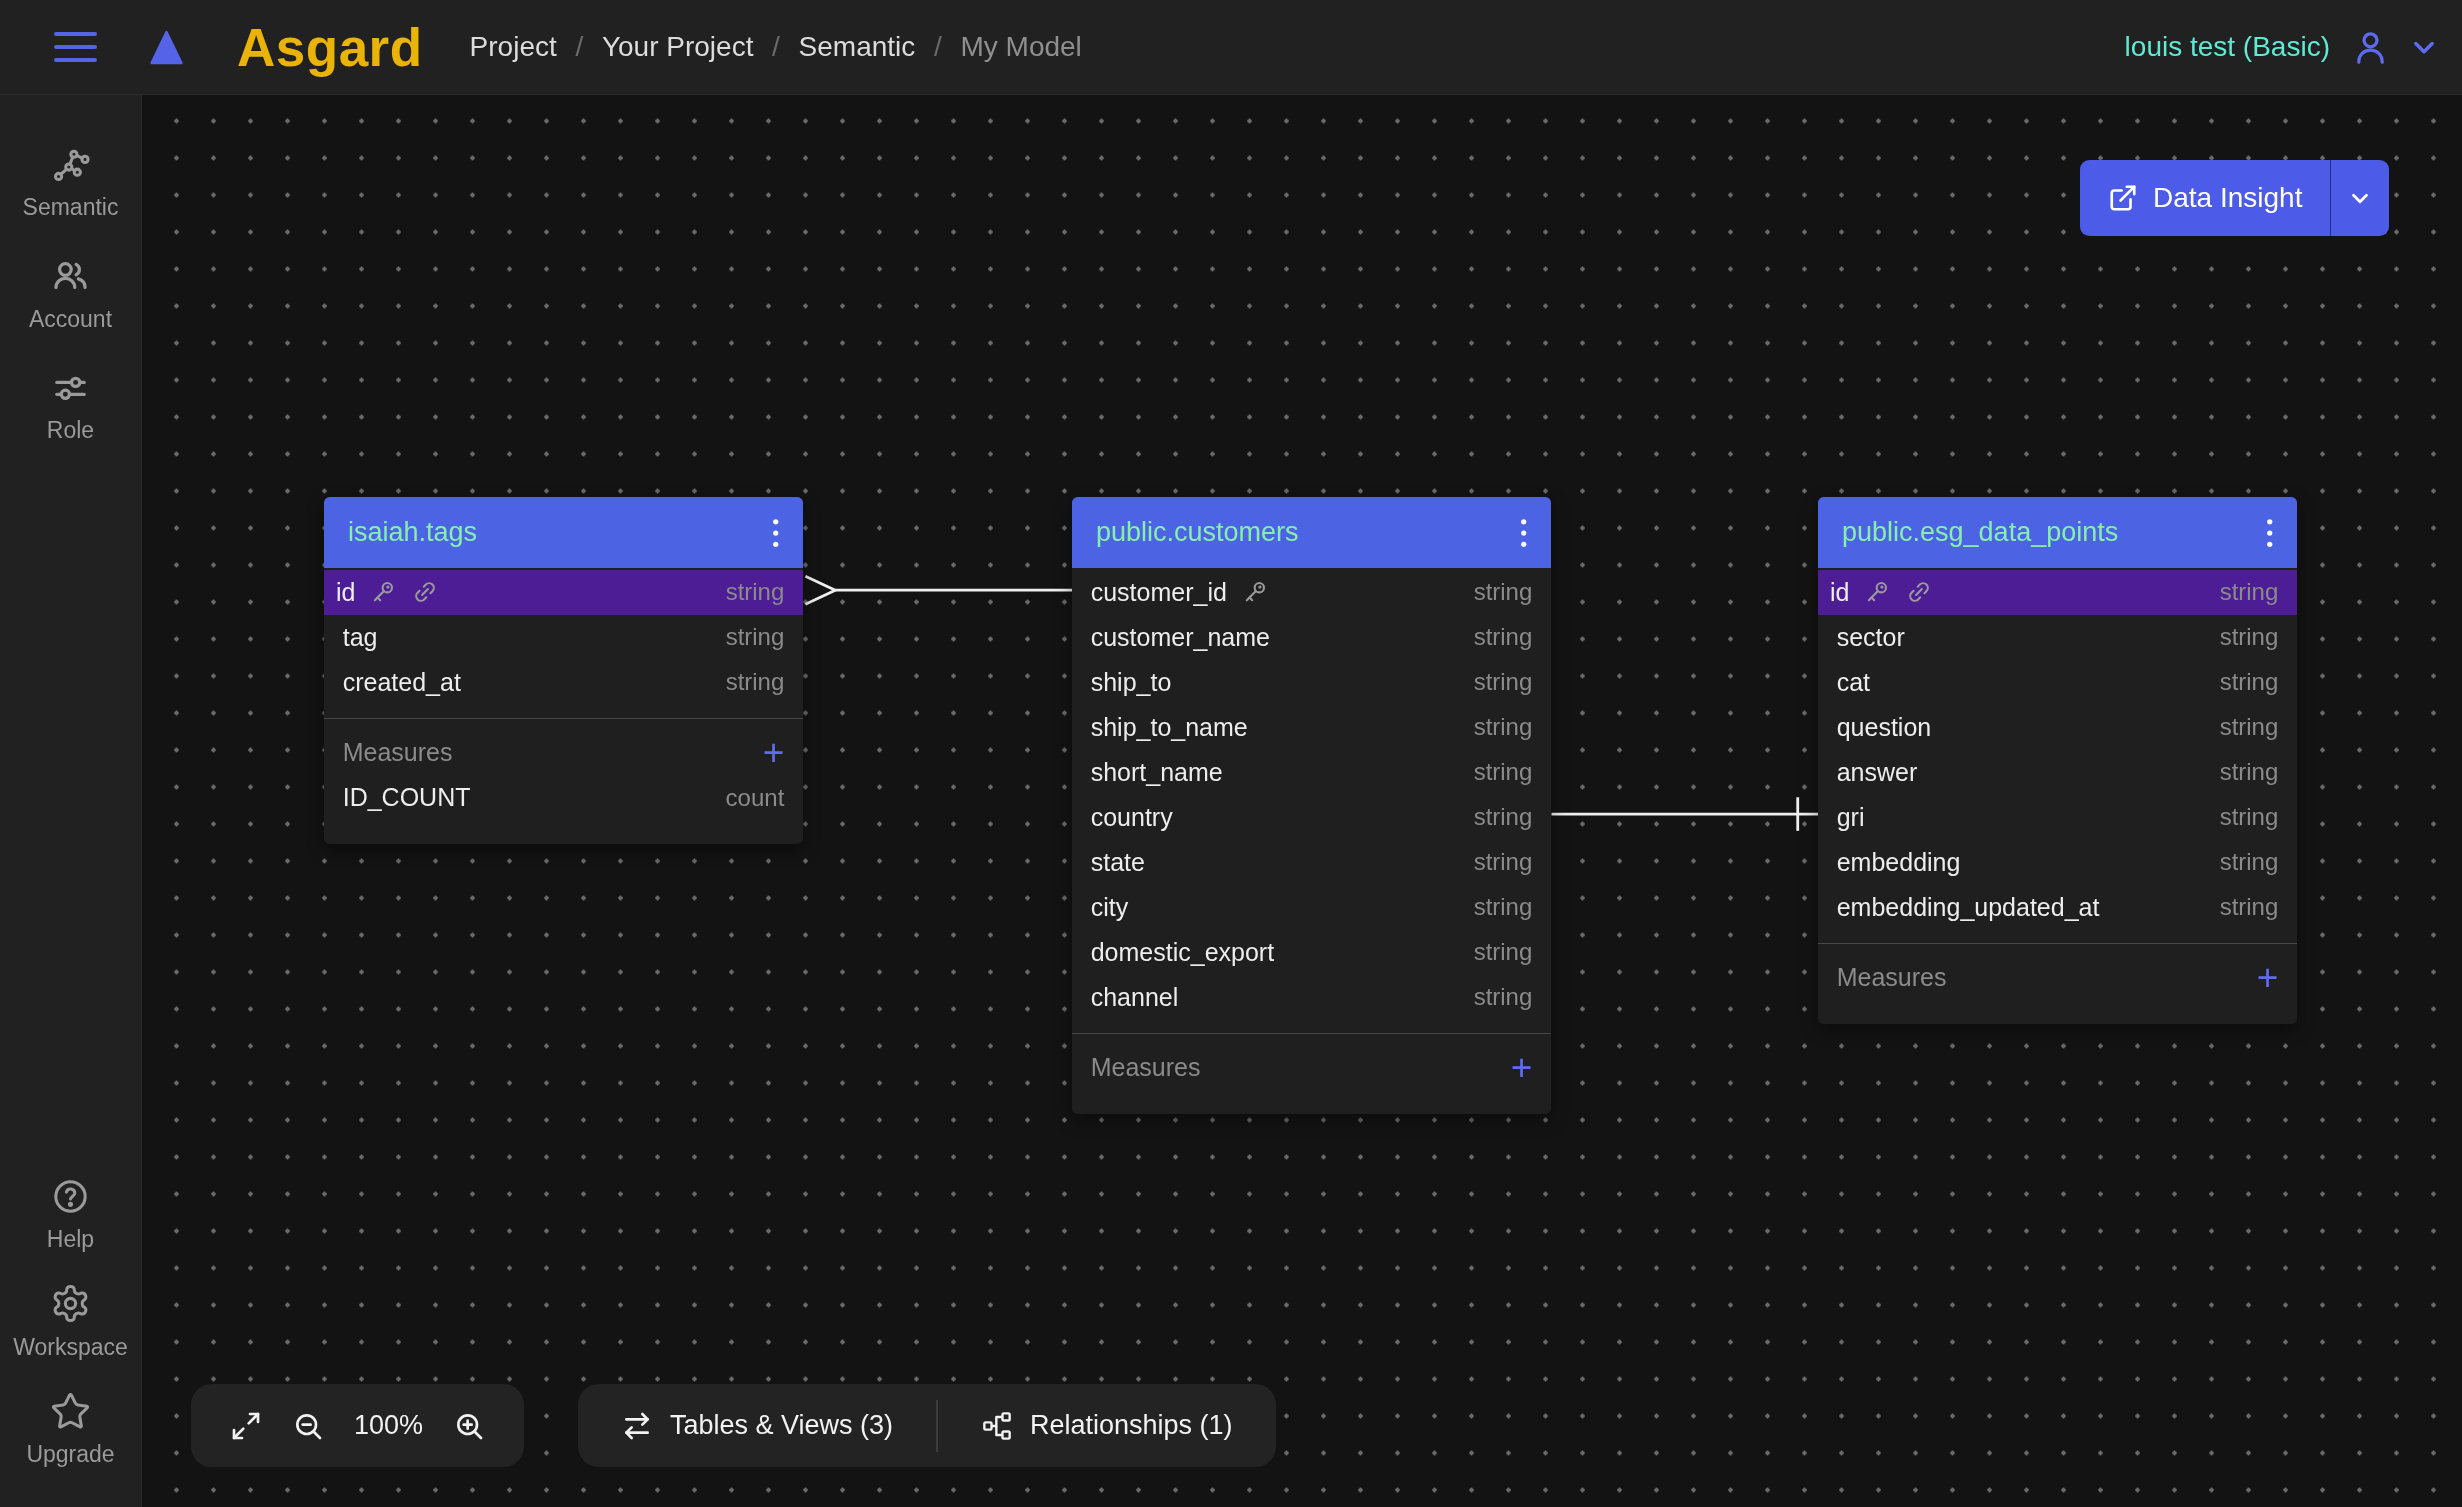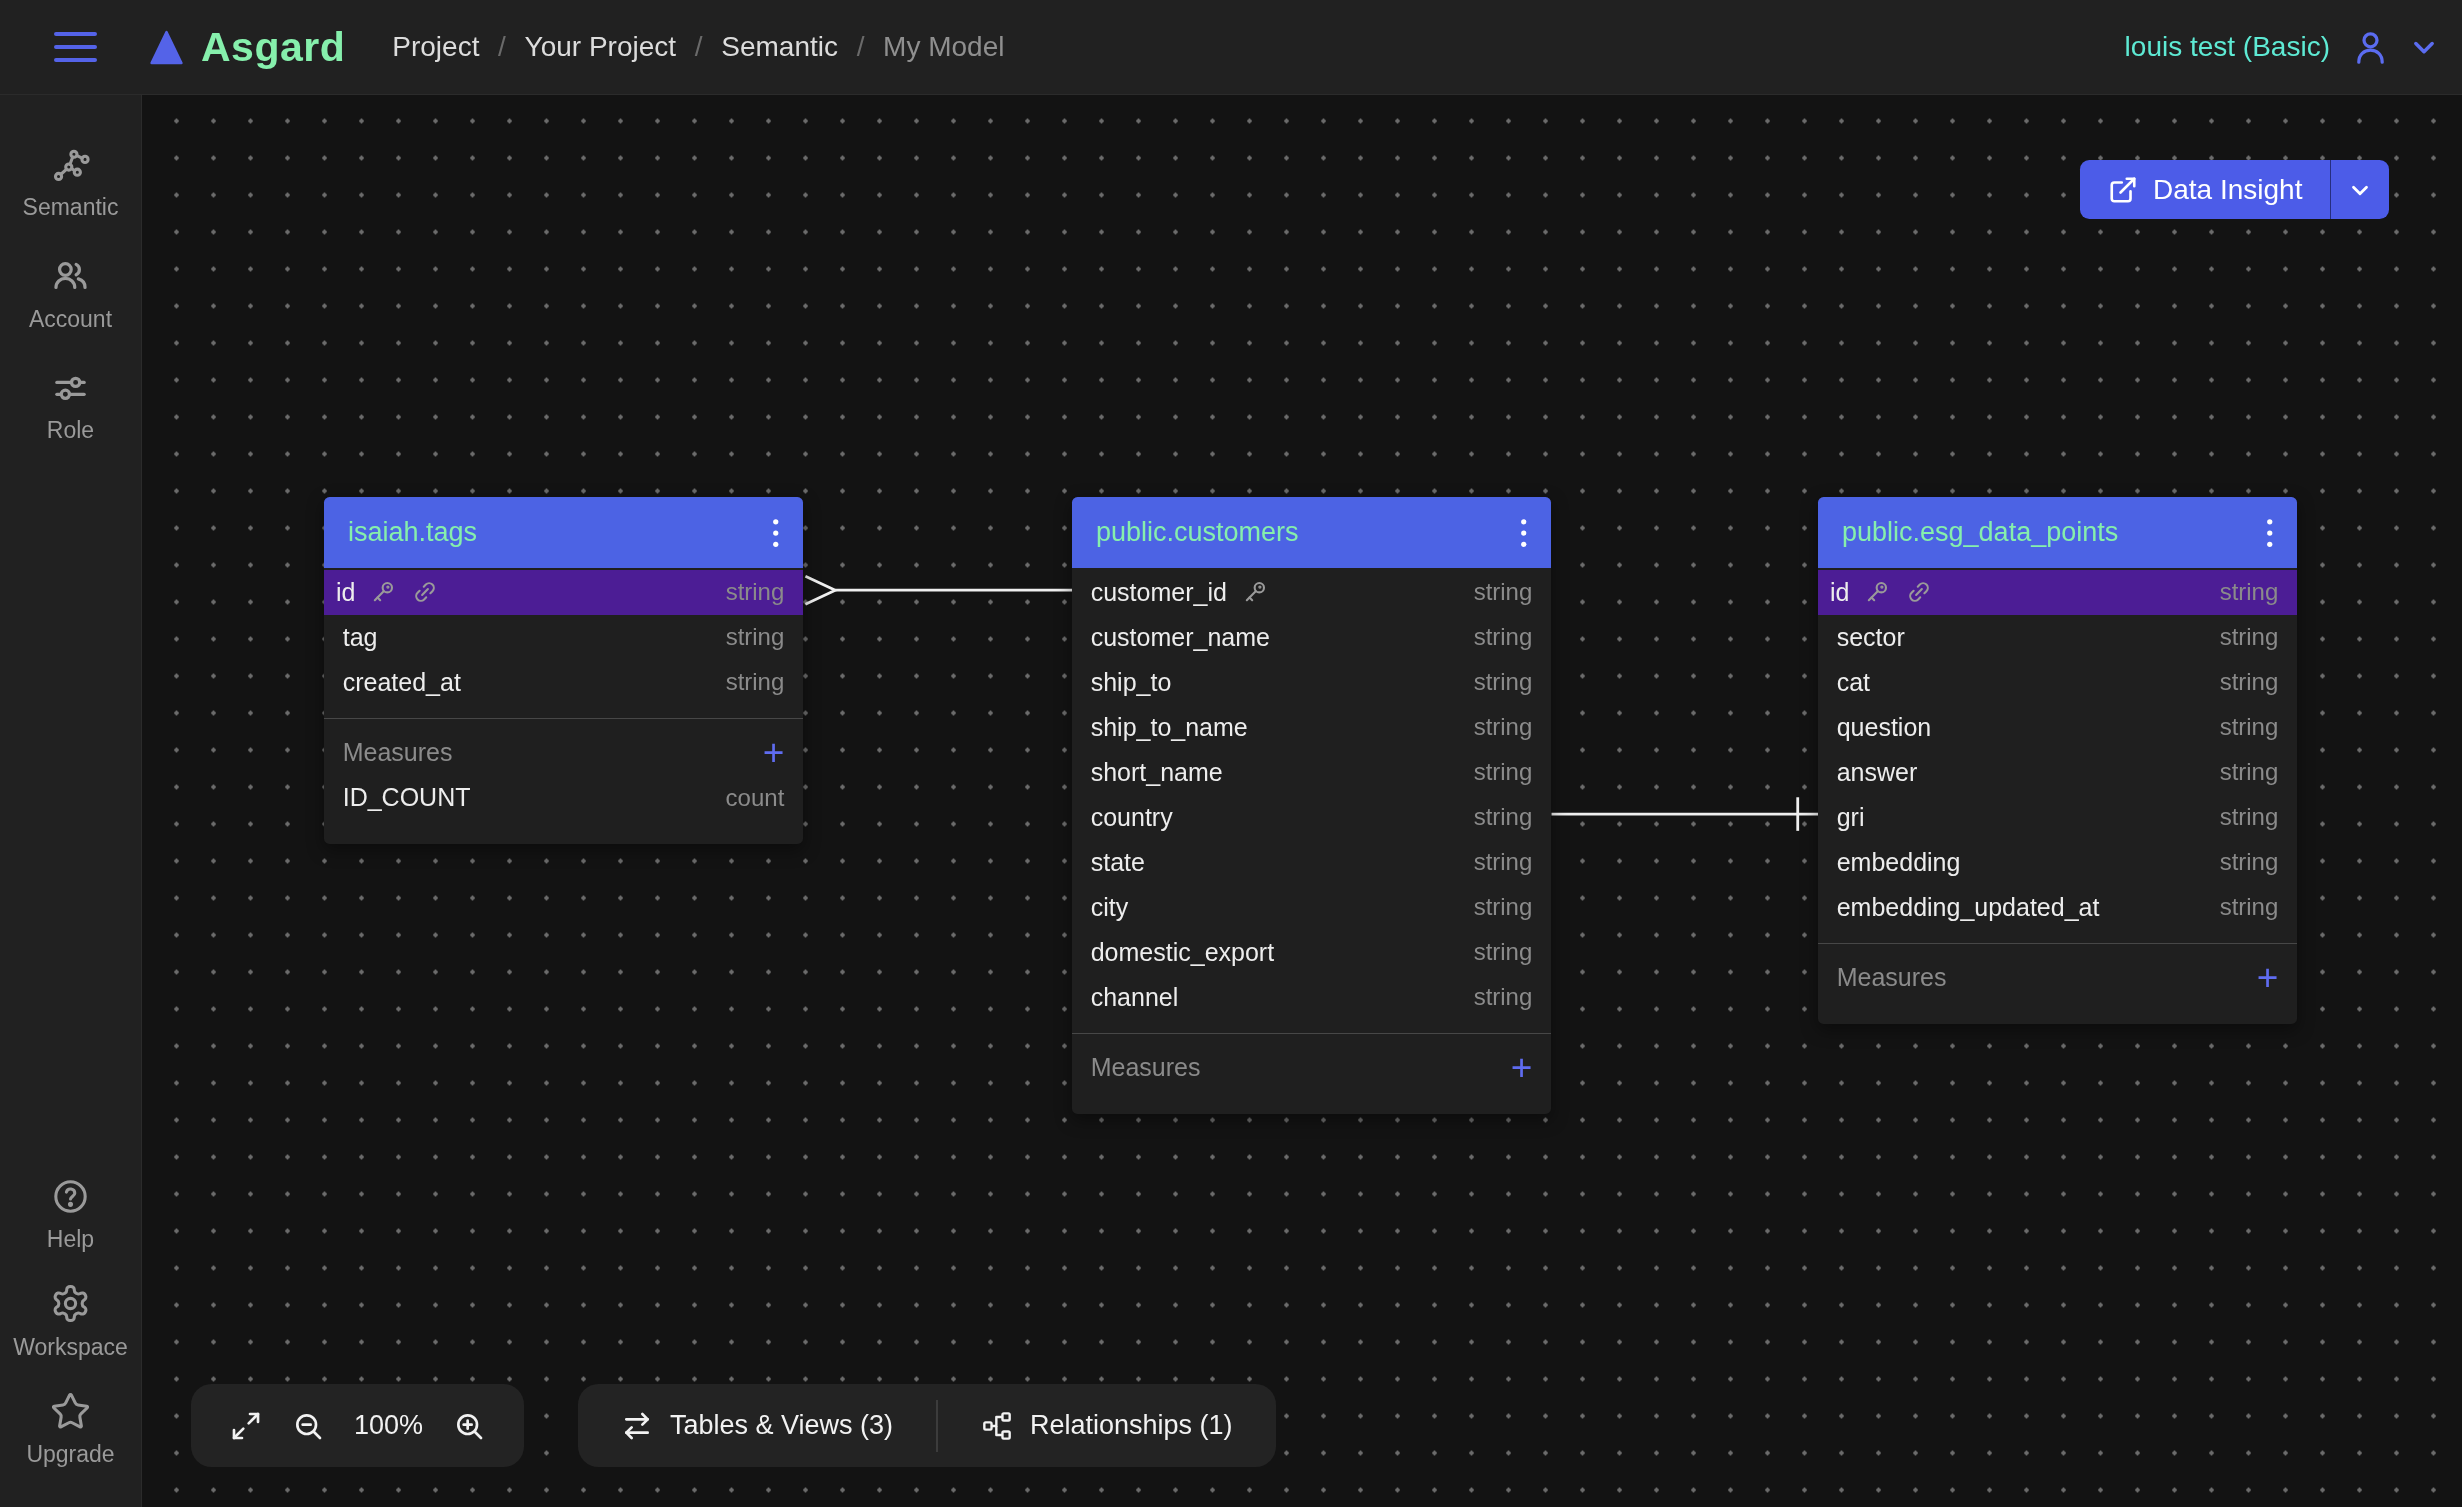--- a/index.html
+++ b/index.html
@@ -6,21 +6,21 @@
   html,body { width:2462px; height:1507px; background:#131313; overflow:hidden;
               font-family:"Liberation Sans", sans-serif; }
 
   
   .topbar{ position:absolute; left:0; top:0; width:2462px; height:95px;
            background:#212121; border-bottom:0.9px solid #2b2b2b;
            display:flex; align-items:center; z-index:20; }
   .hamburger{ margin-left:54px; width:43px; display:flex; flex-direction:column; gap:8.4px; cursor:pointer; }
   .hamburger span{ height:4.7px; border-radius:2.8px; background:#5463e8; }
   .logo-wrap{ display:flex; align-items:center; margin-left:50px; gap:15px; }
-  .app-name{ color:#86efac; font-size:41px; font-weight:700; letter-spacing:0.5px; }
+  .app-name{ color:#eab308; font-size:53px; font-weight:700; letter-spacing:0.5px;margin-left:36px; }
   .breadcrumb{ display:flex; align-items:center; margin-left:47px; gap:18.7px; font-size:28px; }
   .crumb{ color:#dcdcdc; cursor:pointer; }
   .crumb.muted{ color:#8f8f8f; cursor:default; }
   .crumb-sep{ color:#6a6a6a; }
   .user-area{ margin-left:auto; margin-right:24px; display:flex; align-items:center; gap:20.5px; }
   .user-label{ color:#5eead4; font-size:28px; }
 
   
   .sidebar{ position:absolute; left:0; top:95px; width:142px; height:1412px;
             background:#212121; border-right:0.9px solid #2b2b2b; z-index:15; }
@@ -56,21 +56,21 @@
   .ficon{ margin-left:14px; flex:0 0 auto; display:flex; }
   .ftype{ margin-left:auto; color:#8b8b8b; font-size:24px; }
   .measures{ border-top:0.9px solid #474747; margin-top:13px; padding:11.2px 0 24px; }
   .measures-head{ height:45px; display:flex; align-items:center; padding:0 18.7px;
                   color:#8b8b8b; font-size:25px; }
   .plus{ margin-left:auto; color:#5f6cf0; font-size:37px; line-height:37px; cursor:pointer; }
   .measure-row{ height:45px; display:flex; align-items:center; padding:0 18.7px;
                 font-size:25px; color:#ededed; }
 
   
-  .di-btn{ position:absolute; left:1938px; top:65px; height:59px; display:flex;
+  .di-btn{ position:absolute; left:1938px; top:65px; height:76px; display:flex;
            border-radius:9.3px; overflow:hidden; background:#4c5ce8; color:#fff; z-index:3; }
   .di-main{ display:flex; align-items:center; gap:15px; padding:0 28px; font-size:28px;
             border-right:1.9px solid rgba(8,10,40,.55); cursor:pointer; }
   .di-caret{ width:58px; display:flex; align-items:center; justify-content:center; cursor:pointer; }
 
   
   .pill{ position:absolute; top:1289px; height:83px; background:#232323; border-radius:20.5px;
          display:flex; align-items:center; color:#f2f2f2; font-size:27px; z-index:3; }
   .pill-zoom{ left:49px; padding:0 39px; gap:30px; }
   .pill-tabs{ left:436px; }

